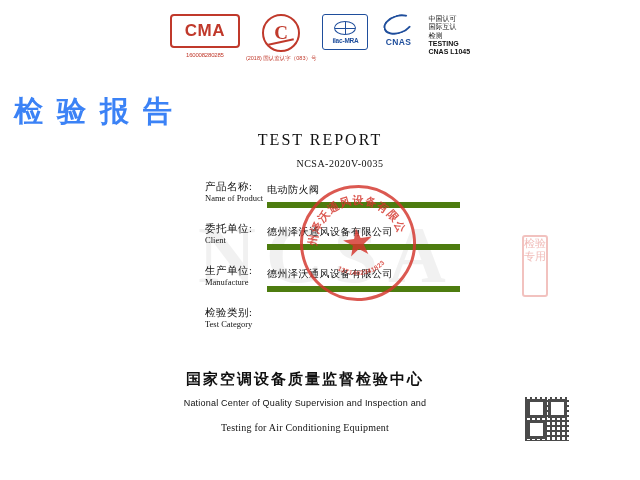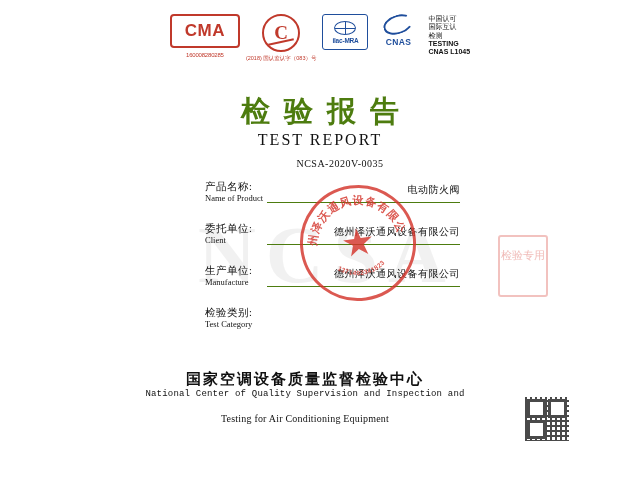--- a/index.html
+++ b/index.html
@@ -187,27 +187,26 @@
   .cnas-info .ln.b {
     font-weight: bold;
   }
 
   
   .title-cn {
     position: absolute;
     top: 92px;
     left: 0;
     width: 640px;
-    text-align: center;
     font-family: "Liberation Serif", serif;
     font-weight: bold;
     font-size: 29px;
     letter-spacing: 14px;
     text-indent: 14px;
-    color: #4d7c0f;
+    color: #3b82f6;
   }
   .title-en {
     position: absolute;
     top: 131px;
     left: 0;
     width: 640px;
     text-align: center;
     font-family: "Liberation Serif", serif;
     font-size: 16px;
     letter-spacing: 2px;
@@ -258,22 +257,22 @@
     font-family: "Liberation Serif", serif;
     color: #111111;
     white-space: nowrap;
   }
   .field-value {
     position: absolute;
     left: 62px;
     right: 0;
     top: 0;
     height: 22px;
-    border-bottom: 1px solid #4d7c0f;
-    text-align: right;
+    border-bottom: 6px solid #4d7c0f;
+    text-align: left;
     font-size: 10px;
     font-family: "Liberation Serif", serif;
     color: #111111;
     letter-spacing: 0.5px;
     line-height: 20px;
     white-space: nowrap;
     overflow: hidden;
   }
 
   
@@ -285,22 +284,22 @@
     text-align: center;
   }
   .issuer-cn {
     font-family: "Liberation Serif", serif;
     font-weight: bold;
     font-size: 15px;
     letter-spacing: 2px;
     color: #111111;
   }
   .issuer-en1 {
-    margin-top: 0;
-    font-family: Liberation Mono, monospace;
+    margin-top: 9px;
+    font-family: Liberation Sans, sans-serif;
     font-size: 9px;
     letter-spacing: 0.2px;
     color: #111111;
   }
   .issuer-en2 {
     margin-top: 14px;
     font-family: "Liberation Serif", serif;
     font-size: 10px;
     letter-spacing: 0.2px;
     color: #111111;
@@ -358,30 +357,30 @@
     font-size: 80px;
     font-weight: bold;
     letter-spacing: 10px;
     color: rgba(120, 120, 120, 0.10);
     user-select: none;
   }
   .side-seal {
     position: absolute;
     right: 92px;
     top: 235px;
-    width: 50px;
+    width: 26px;
     height: 62px;
     border: 2px solid rgba(212, 53, 44, 0.30);
     border-radius: 3px;
     color: rgba(212, 53, 44, 0.34);
     font-family: "Liberation Serif", serif;
     font-size: 11px;
     line-height: 1.15;
     text-align: center;
-    padding-top: 12px;
+    padding-top: 0;
     box-sizing: border-box;
   }
 
   
   .qr {
     position: absolute;
     right: 70px;
     bottom: 38px;
     width: 44px;
     height: 44px;

